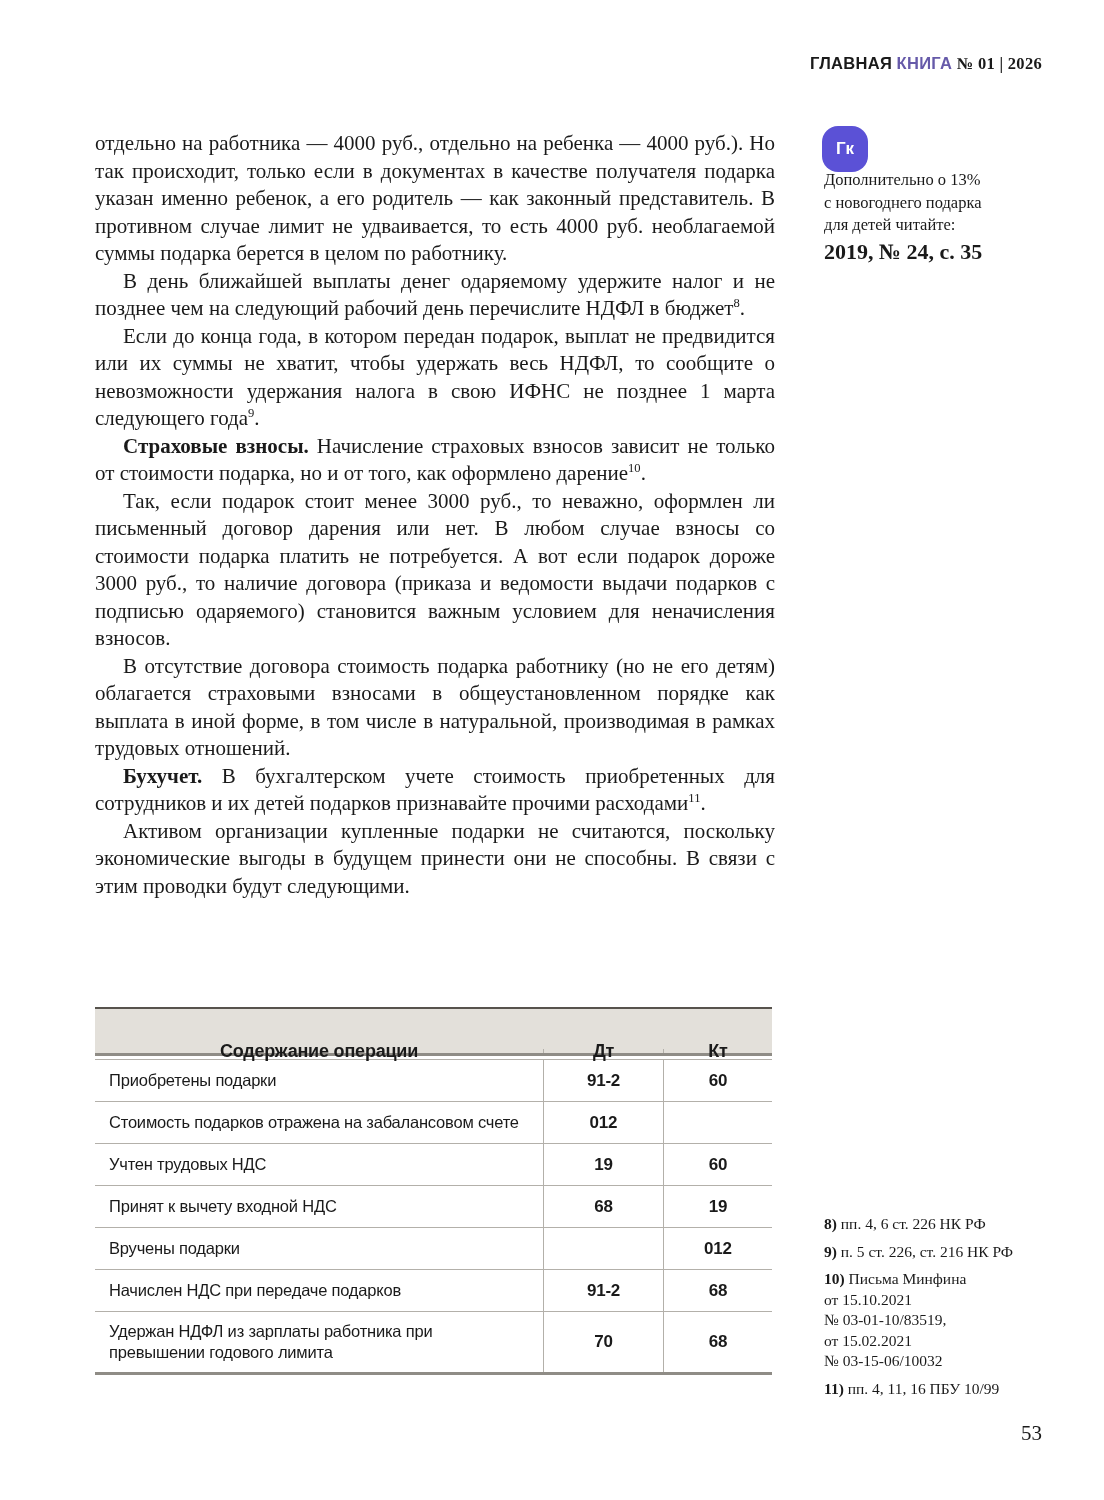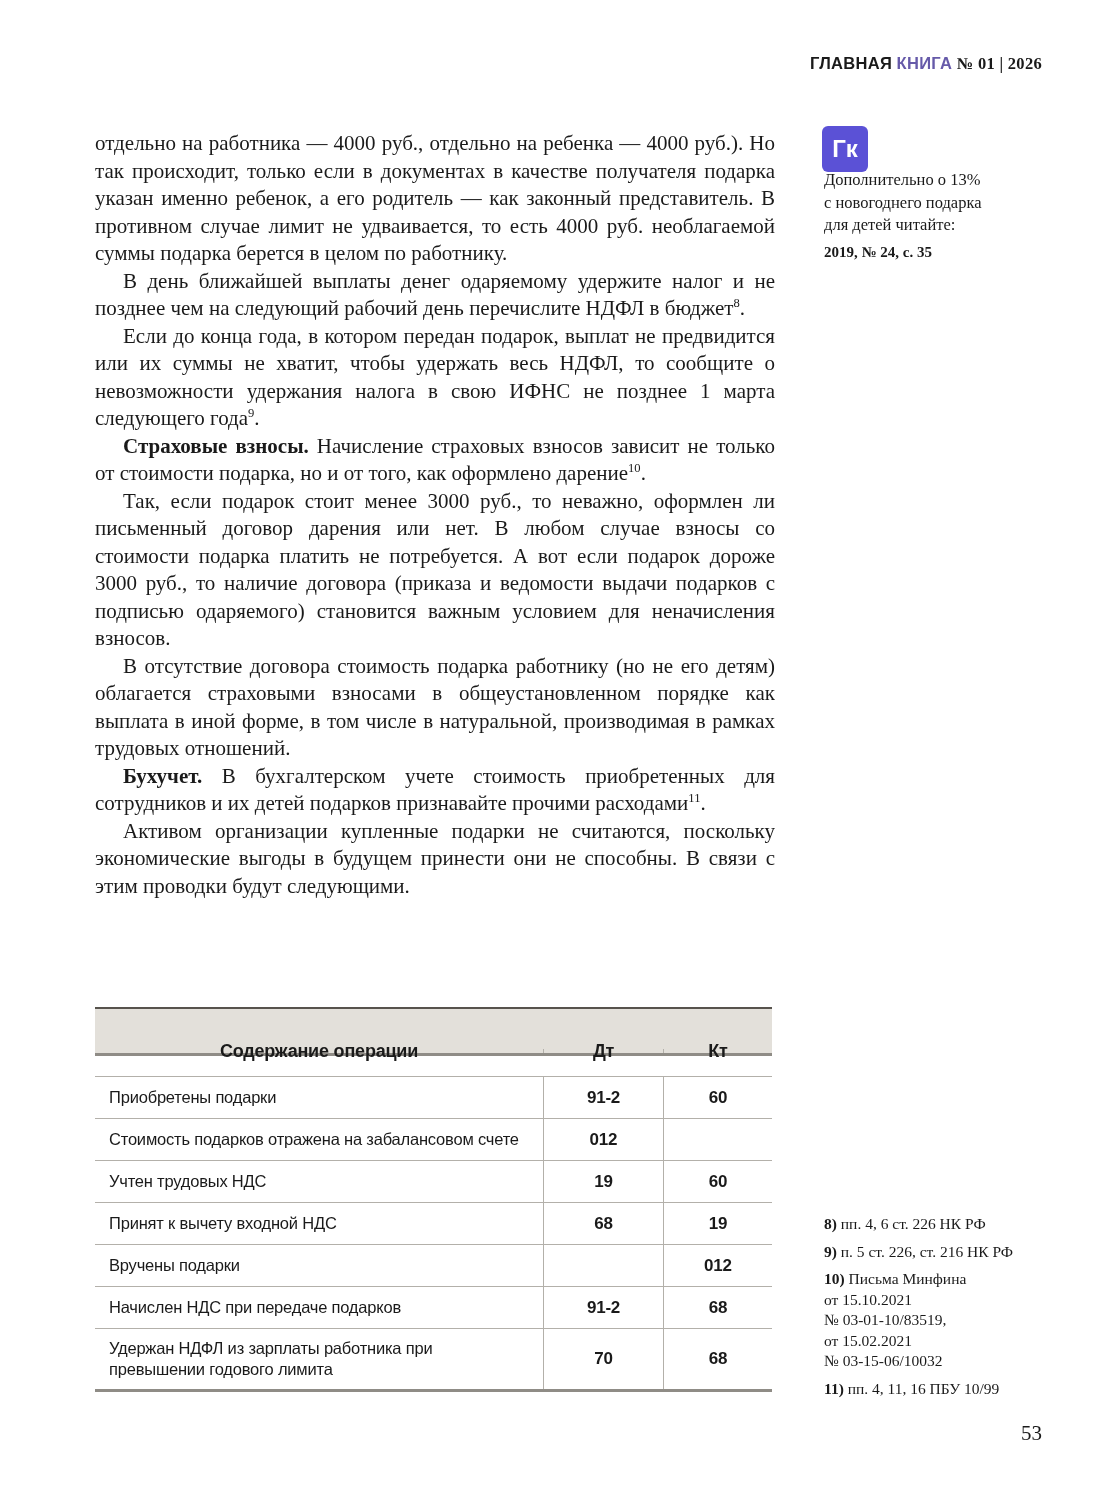--- a/index.html
+++ b/index.html
@@ -38,44 +38,44 @@
   .thead{
     display:flex;align-items:stretch;height:44px;background:var(--table_header_bg);
     border-top:2px solid var(--border_dark);border-bottom:3px solid var(--border_shadow);
     font-weight:bold;font-size:18px;
   }
   .thead .hcell{display:flex;align-items:center;justify-content:center;box-sizing:border-box;margin-top:40px;}
   .col-op{width:448px;}
   .col-dt{width:120px;}
   .col-kt{width:109px;}
   .tbody{
-    margin-top:20px;
+    margin-top:3px;
     border-top:1px solid var(--border_light);
     border-bottom:3px solid var(--border_shadow);
   }
   .row{display:flex;align-items:stretch;border-bottom:1px solid var(--border_light);}
   .row:last-child{border-bottom:none;}
   .cell-op{
     width:448px;box-sizing:border-box;padding:9px 12px 9px 14px;
     font-size:16.5px;line-height:21px;display:flex;align-items:center;min-height:41px;
   }
   .cell-num{
     box-sizing:border-box;display:flex;align-items:center;justify-content:center;
     font-weight:bold;font-size:17px;border-left:1px solid var(--border_light);
   }
   .sep{border-left:1px solid var(--border_light);}
   
   .gk-logo{
     position:absolute;left:822px;top:126px;width:46px;height:46px;
-    background:var(--logo_purple);border-radius:6px;color:#fff;
-    font-family:"Liberation Sans",sans-serif;font-weight:bold;font-size:24px;
+    background:var(--logo_purple);border-radius:16px;color:#fff;
+    font-family:"Liberation Sans",sans-serif;font-weight:bold;font-size:17px;
     display:flex;align-items:center;justify-content:center;
   }
   .side-note{position:absolute;left:824px;top:169px;width:232px;font-size:16.5px;line-height:22.5px;}
-  .side-note .ref{font-weight:bold;margin-top:4px;font-size:15px;}
+  .side-note .ref{font-weight:bold;margin-top:4px;font-size:22px;}
   .footnotes{position:absolute;left:824px;top:1214px;width:232px;font-size:15.5px;line-height:20.5px;}
   .fn{margin-bottom:7px;}
   .fn b{font-weight:bold;}
   .pageno{position:absolute;top:1421px;right:62px;font-size:21px;}
 </style>
 </head>
 <body>
 
 <div class="page">
 

